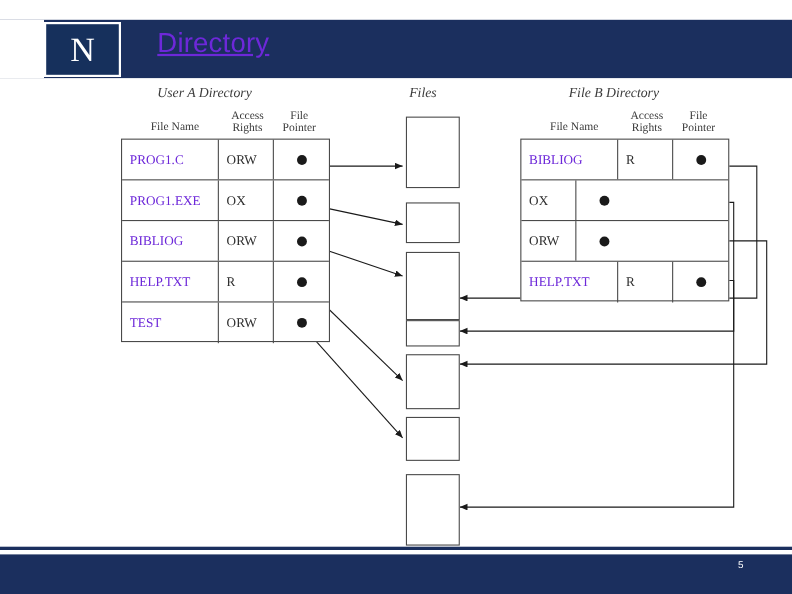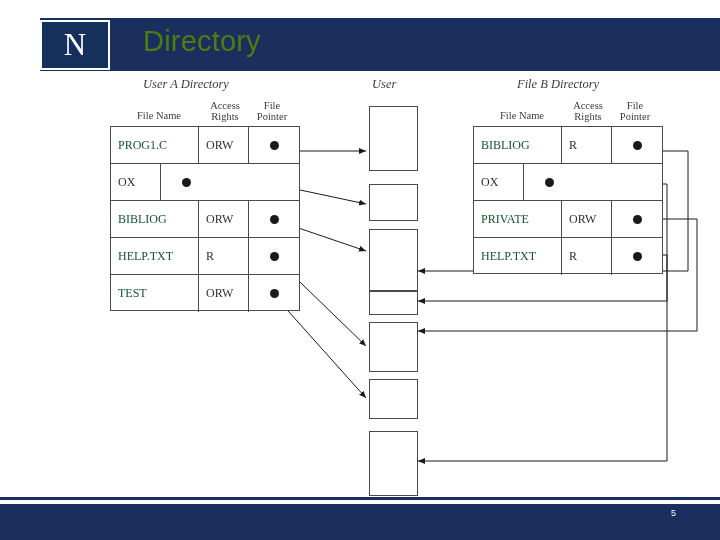--- a/index.html
+++ b/index.html
@@ -59,25 +59,26 @@
     color: #ffffff;
     font-family: "Liberation Serif", serif;
     font-size: 31px;
     letter-spacing: 0px;
     font-weight: 400;
   }
   #slide-title {
     position: absolute;
     left: 143px;
     top: 25px;
-    color: #4d7c0f;
+    color: #6d28d9;
     font-family: "Liberation Sans", sans-serif;
-    font-size: 29px;
+    font-size: 25px;
     font-weight: 400;
     letter-spacing: 0.2px;
+    text-decoration: underline;
   }
 
   
   #footer-bar {
     position: absolute;
     left: 0;
     top: 504px;
     width: 720px;
     height: 36px;
     background: #1b2f5e;
@@ -144,21 +145,21 @@
   }
   .dir-row:last-child { border-bottom: none; }
   .cell-name {
     box-sizing: border-box;
     height: 100%;
     display: flex;
     align-items: center;
     padding-left: 7px;
     border-right: 1px solid #4a4a4a;
     font-size: 12px;
-    color: #14532d;
+    color: #6d28d9;
     font-family: "Liberation Serif", serif;
   }
   .cell-rights {
     box-sizing: border-box;
     height: 100%;
     display: flex;
     align-items: center;
     padding-left: 7px;
     border-right: 1px solid #4a4a4a;
     font-size: 12px;
@@ -208,21 +209,21 @@
 
   <div id="logo-box">
     <div id="logo-glyph">N</div>
   </div>
 
   <div id="slide-title">Directory</div>
 
   <div id="figure">
 
     <div class="fig-label" style="left:143px; top:6px;">User A Directory</div>
-    <div class="fig-label" style="left:372px; top:6px;">User</div>
+    <div class="fig-label" style="left:372px; top:6px;">Files</div>
     <div class="fig-label" style="left:517px; top:6px;">File B Directory</div>
 
     <div class="col-head" style="left:126px; top:39px; width:66px;">File Name</div>
     <div class="col-head" style="left:200px; top:29px; width:50px;">Access</div>
     <div class="col-head" style="left:200px; top:40px; width:50px;">Rights</div>
     <div class="col-head" style="left:249px; top:29px; width:46px;">File</div>
     <div class="col-head" style="left:246px; top:40px; width:52px;">Pointer</div>
 
     <div class="col-head" style="left:489px; top:39px; width:66px;">File Name</div>
     <div class="col-head" style="left:563px; top:29px; width:50px;">Access</div>
@@ -262,20 +263,21 @@
 
     <div class="dir-table" id="user-a-table" style="left:110px; top:55px; width:190px; height:185px;">
       <div class="dir-row" style="height:37px;">
         <div class="cell-name" style="width:88px;">PROG1.C</div>
         <div class="cell-rights" style="width:50px;">ORW</div>
         <div class="cell-ptr" style="width:50px;">
             <span class="dot"></span>
           </div>
       </div>
       <div class="dir-row" style="height:37px;">
+        <div class="cell-name" style="width:88px;">PROG1.EXE</div>
         <div class="cell-rights" style="width:50px;">OX</div>
         <div class="cell-ptr" style="width:50px;">
             <span class="dot"></span>
           </div>
       </div>
       <div class="dir-row" style="height:37px;">
         <div class="cell-name" style="width:88px;">BIBLIOG</div>
         <div class="cell-rights" style="width:50px;">ORW</div>
         <div class="cell-ptr" style="width:50px;">
             <span class="dot"></span>
@@ -305,21 +307,20 @@
             <span class="dot"></span>
           </div>
       </div>
       <div class="dir-row" style="height:37px;">
         <div class="cell-rights" style="width:50px;">OX</div>
         <div class="cell-ptr" style="width:50px;">
             <span class="dot"></span>
           </div>
       </div>
       <div class="dir-row" style="height:37px;">
-        <div class="cell-name" style="width:88px;">PRIVATE</div>
         <div class="cell-rights" style="width:50px;">ORW</div>
         <div class="cell-ptr" style="width:50px;">
             <span class="dot"></span>
           </div>
       </div>
       <div class="dir-row" style="height:37px;">
         <div class="cell-name" style="width:88px;">HELP.TXT</div>
         <div class="cell-rights" style="width:50px;">R</div>
         <div class="cell-ptr" style="width:50px;">
             <span class="dot"></span>

